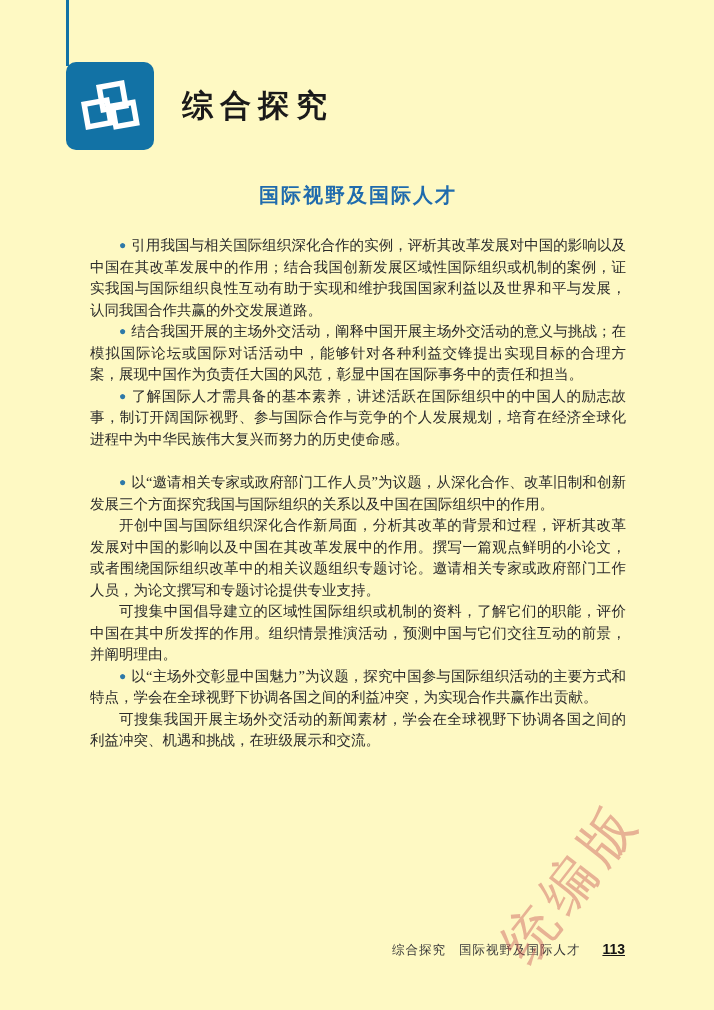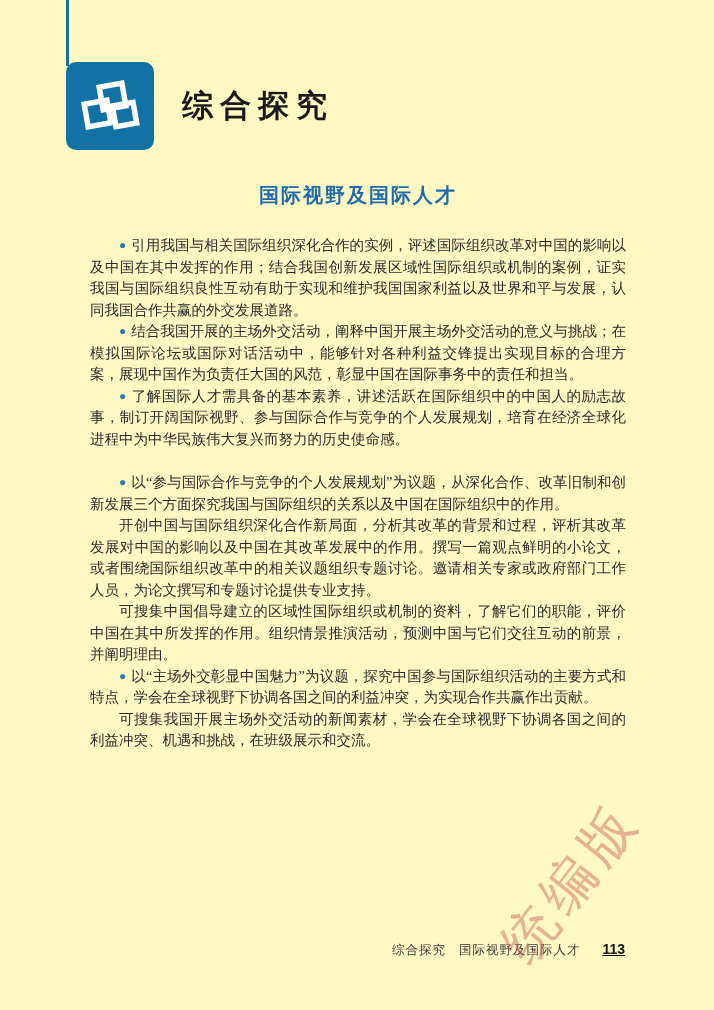--- a/index.html
+++ b/index.html
@@ -152,28 +152,28 @@
     </div>
     <h1 class="unit-title">综合探究</h1>
   </header>
 
   <main class="content">
 
     <h2 class="page-title">国际视野及国际人才</h2>
 
     <section class="section">
 
-      <p class="para"><span class="bullet">●</span><span>引用我国与相关国际组织深化合作的实例，评述国际组织改革对中国的影响以及中国在其中发挥的作用；结合我国创新发展区域性国际组织或机制的案例，证实我国与国际组织良性互动有助于实现和维护我国国家利益以及世界和平与发展，认同我国合作共赢的外交发展道路。</span></p>
+      <p class="para"><span class="bullet">●</span><span>引用我国与相关国际组织深化合作的实例，评析其改革发展对中国的影响以及中国在其改革发展中的作用；结合我国创新发展区域性国际组织或机制的案例，证实我国与国际组织良性互动有助于实现和维护我国国家利益以及世界和平与发展，认同我国合作共赢的外交发展道路。</span></p>
       <p class="para"><span class="bullet">●</span><span>结合我国开展的主场外交活动，阐释中国开展主场外交活动的意义与挑战；在模拟国际论坛或国际对话活动中，能够针对各种利益交锋提出实现目标的合理方案，展现中国作为负责任大国的风范，彰显中国在国际事务中的责任和担当。</span></p>
       <p class="para"><span class="bullet">●</span><span>了解国际人才需具备的基本素养，讲述活跃在国际组织中的中国人的励志故事，制订开阔国际视野、参与国际合作与竞争的个人发展规划，培育在经济全球化进程中为中华民族伟大复兴而努力的历史使命感。</span></p>
     </section>
 
     <section class="section">
 
-      <p class="para"><span class="bullet">●</span><span>以“参与国际合作与竞争的个人发展规划”为议题，从深化合作、改革旧制和创新发展三个方面探究我国与国际组织的关系以及中国在国际组织中的作用。</span></p>
+      <p class="para"><span class="bullet">●</span><span>以“邀请相关专家或政府部门工作人员”为议题，从深化合作、改革旧制和创新发展三个方面探究我国与国际组织的关系以及中国在国际组织中的作用。</span></p>
       <p class="para"><span>开创中国与国际组织深化合作新局面，分析其改革的背景和过程，评析其改革发展对中国的影响以及中国在其改革发展中的作用。撰写一篇观点鲜明的小论文，或者围绕国际组织改革中的相关议题组织专题讨论。邀请相关专家或政府部门工作人员，为论文撰写和专题讨论提供专业支持。</span></p>
       <p class="para"><span>可搜集中国倡导建立的区域性国际组织或机制的资料，了解它们的职能，评价中国在其中所发挥的作用。组织情景推演活动，预测中国与它们交往互动的前景，并阐明理由。</span></p>
       <p class="para"><span class="bullet">●</span><span>以“主场外交彰显中国魅力”为议题，探究中国参与国际组织活动的主要方式和特点，学会在全球视野下协调各国之间的利益冲突，为实现合作共赢作出贡献。</span></p>
       <p class="para"><span>可搜集我国开展主场外交活动的新闻素材，学会在全球视野下协调各国之间的利益冲突、机遇和挑战，在班级展示和交流。</span></p>
     </section>
 
   </main>
 
   <footer class="page-footer">
     <span class="footer-unit">综合探究</span>

